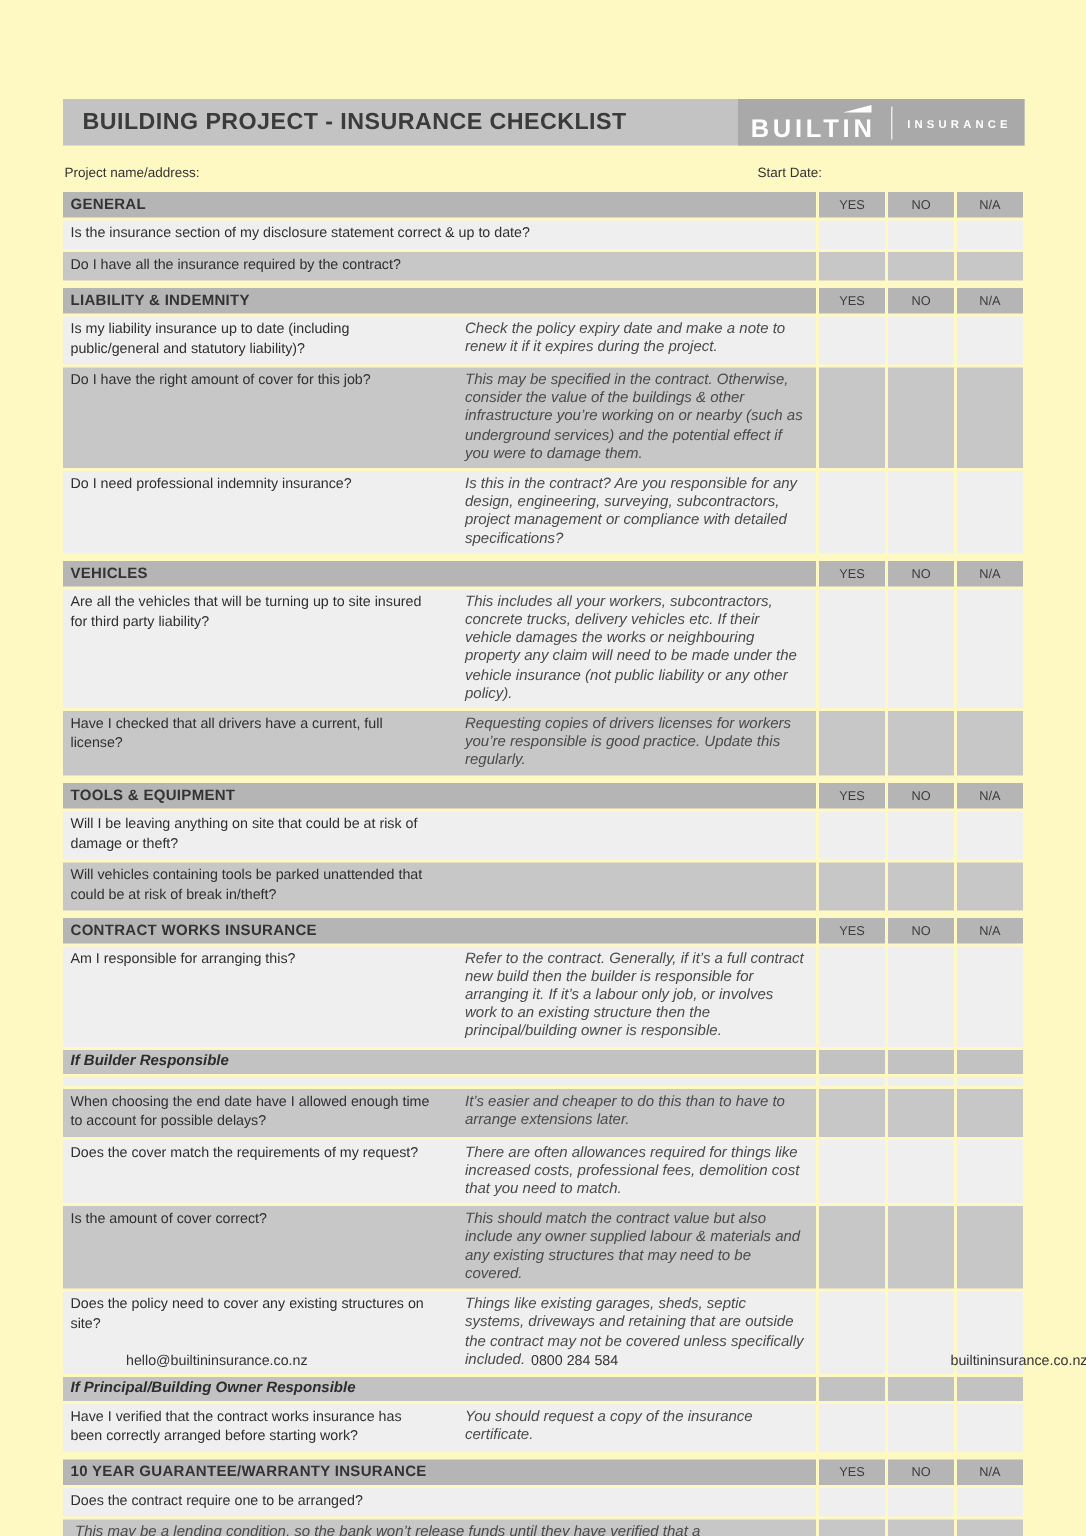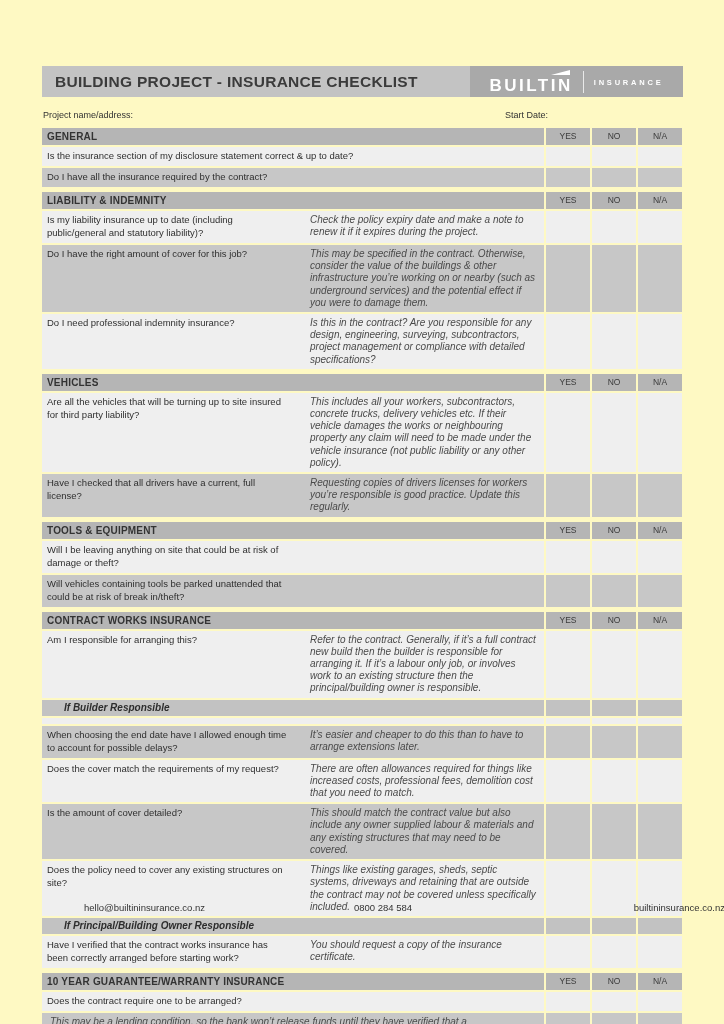--- a/index.html
+++ b/index.html
@@ -6,21 +6,21 @@
   body { margin:0; background:#ffffff; }
   .page { position:relative; width:724px; height:1024px; background:#fef9c3;
           font-family:"Liberation Sans", sans-serif; overflow:hidden; }
   .content { position:absolute; left:42px; top:0; width:641px; }
 
   
   .titlebar { margin-top:66px; height:31px; background:var(--titlebar_bg,#c3c3c3);
               position:relative; display:flex; align-items:center; }
   .doc-title { font-size:15.5px; font-weight:700; color:#3b3b3b; padding-left:13px;
                letter-spacing:.3px; white-space:nowrap; }
-  .logobox { position:absolute; top:0; right:0; width:213px; height:100%;
+  .logobox { position:absolute; top:0; right:0; width:191px; height:100%;
              background:var(--logo_bg,#a9a9a9); display:flex; align-items:center;
              justify-content:center; }
   .brand { position:relative; color:#fff; font-weight:700; font-size:17px;
            letter-spacing:2.5px; line-height:1; padding-top:7px; }
   .flag { position:absolute; top:0; right:3px; width:0; height:0;
           border-bottom:5px solid #fff; border-left:19px solid transparent; }
   .logo-divider { width:1px; height:22px; background:rgba(255,255,255,.75); margin:0 10px; }
   .tagline { color:#fff; font-size:7.5px; letter-spacing:2.8px; font-weight:600; padding-top:2px; }
 
   
@@ -34,21 +34,21 @@
   .row { display:flex; margin-bottom:2px; }
   .main { width:502px; display:flex; }
   .ans { width:44px; margin-left:2px; flex:none; }
   .row.head { height:17px; }
   .row.head .main, .row.head .ans { background:var(--section_header_bg,#b5b5b5); }
   .sec-title { font-size:10px; font-weight:700; color:#333; padding-left:5px;
                line-height:17px; letter-spacing:.2px; }
   .col-label { font-size:8.5px; color:#3b3b3b; text-align:center; line-height:17px; }
   .row.light .main, .row.light .ans { background:var(--row_light_bg,#efefef); }
   .row.dark  .main, .row.dark  .ans { background:var(--row_dark_bg,#c7c7c7); }
-  .row.sub   .main, .row.sub   .ans { background:var(--subheader_bg,#c2c2c2);padding-left:17px; }
+  .row.sub   .main, .row.sub   .ans { background:var(--subheader_bg,#c2c2c2); }
   .sub-title { font-size:10px; font-weight:700; font-style:italic; color:#2d2d2d;
                padding:1px 5px; line-height:14px; }
   .q { width:260px; padding:2px 11px 4px 5px; font-size:9.5px; line-height:13px;
        color:#2f2f2f; }
   .q.wide { width:auto; flex:1; }
   .note { flex:1; padding:3px 8px 3px 8px; font-size:10px; font-style:italic;
           line-height:12.2px; color:#4a4a4a; }
 
   
   .footer { position:absolute; left:42px; top:902px; width:641px; font-size:9.5px;
@@ -271,21 +271,21 @@
       <div class="q">Does the cover match the requirements of my request?</div>
       <div class="note">There are often allowances required for things like increased costs, professional fees, demolition cost that you need to match.</div>
     </div>
     <div class="cell ans"></div>
     <div class="cell ans"></div>
     <div class="cell ans"></div>
   </div>
 
   <div class="row dark">
     <div class="cell main">
-      <div class="q">Is the amount of cover detailed?</div>
+      <div class="q">Is the amount of cover correct?</div>
       <div class="note">This should match the contract value but also include any owner supplied labour &amp; materials and any existing structures that may need to be covered.</div>
     </div>
     <div class="cell ans"></div>
     <div class="cell ans"></div>
     <div class="cell ans"></div>
   </div>
 
   <div class="row light">
     <div class="cell main">
       <div class="q">Does the policy need to cover any existing structures on site?</div>

